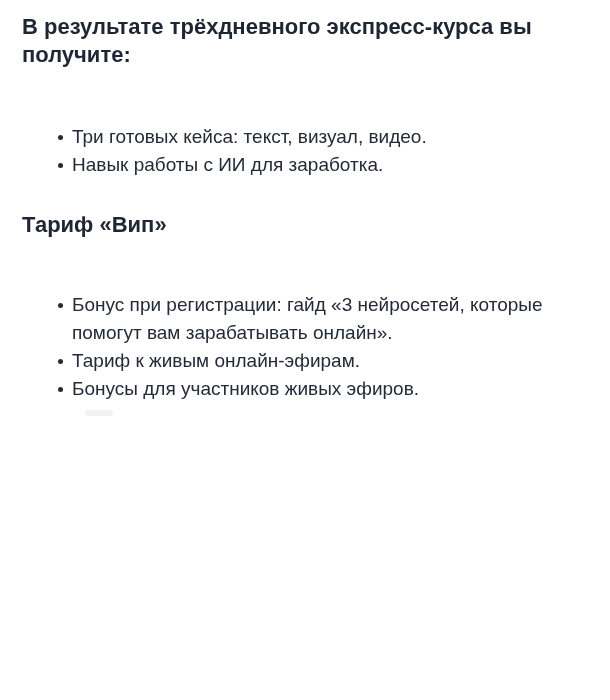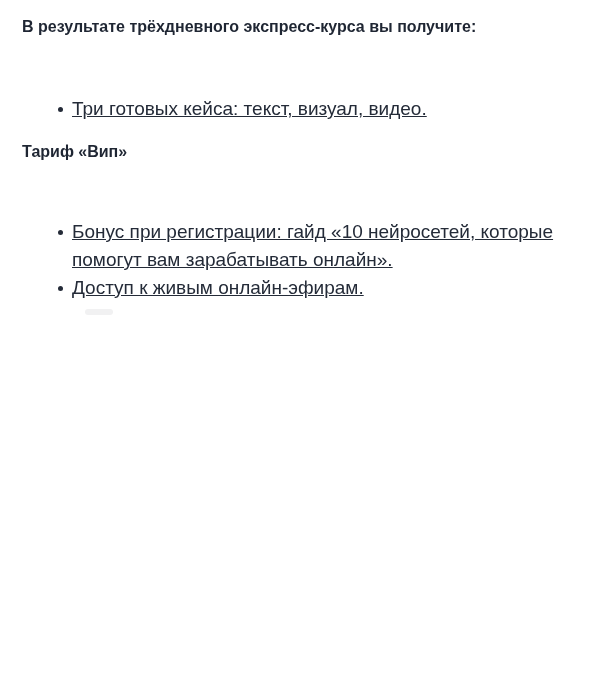--- a/index.html
+++ b/index.html
@@ -18,27 +18,27 @@
     -webkit-font-smoothing: antialiased;
   }
   .doc {
     box-sizing: border-box;
     width: 610px;
     height: 700px;
     padding: 13px 24px 0 22px;
   }
   .section-heading {
     margin: 0;
-    font-size: 16px;
+    font-size: 22px;
     line-height: 28px;
     font-weight: bold;
     color: #1f2633;
   }
   .section-heading.second {
-    margin-top: 15px;
+    margin-top: 32px;
   }
   ul.bullet-list {
     list-style: none;
     margin: 0;
     padding: 0 0 0 36px;
   }
   ul.bullet-list.first {
     margin-top: 54px;
   }
   ul.bullet-list.second {
@@ -54,21 +54,20 @@
     flex: 0 0 auto;
     width: 5px;
     height: 5px;
     border-radius: 50%;
     background: #242b38;
     margin: 12px 9px 0 0;
   }
   .li-text {
     flex: 1 1 auto;
     padding-right: 4px;
-    text-decoration: underline;
   }
   .faded-pill {
     width: 28px;
     height: 6px;
     border-radius: 3px;
     background: #f1f1f2;
     margin: 7px 0 0 63px;
   }
 </style>
 </head>
@@ -76,30 +75,38 @@
 
 <div class="doc">
 
   <h2 class="section-heading">В результате трёхдневного экспресс-курса вы получите:</h2>
 
   <ul class="bullet-list first">
     <li>
       <span class="bullet-dot"></span>
       <span class="li-text">Три готовых кейса: текст, визуал, видео.</span>
     </li>
+    <li>
+      <span class="bullet-dot"></span>
+      <span class="li-text">Навык работы с ИИ для заработка.</span>
+    </li>
   </ul>
 
   <h2 class="section-heading second">Тариф «Вип»</h2>
 
   <ul class="bullet-list second">
     <li>
       <span class="bullet-dot"></span>
-      <span class="li-text">Бонус при регистрации: гайд «10 нейросетей, которые помогут вам зарабатывать онлайн».</span>
+      <span class="li-text">Бонус при регистрации: гайд «3 нейросетей, которые помогут вам зарабатывать онлайн».</span>
     </li>
     <li>
       <span class="bullet-dot"></span>
-      <span class="li-text">Доступ к живым онлайн-эфирам.</span>
+      <span class="li-text">Тариф к живым онлайн-эфирам.</span>
+    </li>
+    <li>
+      <span class="bullet-dot"></span>
+      <span class="li-text">Бонусы для участников живых эфиров.</span>
     </li>
   </ul>
 
   <div class="faded-pill"></div>
 
 </div>
 
 </body></html>

